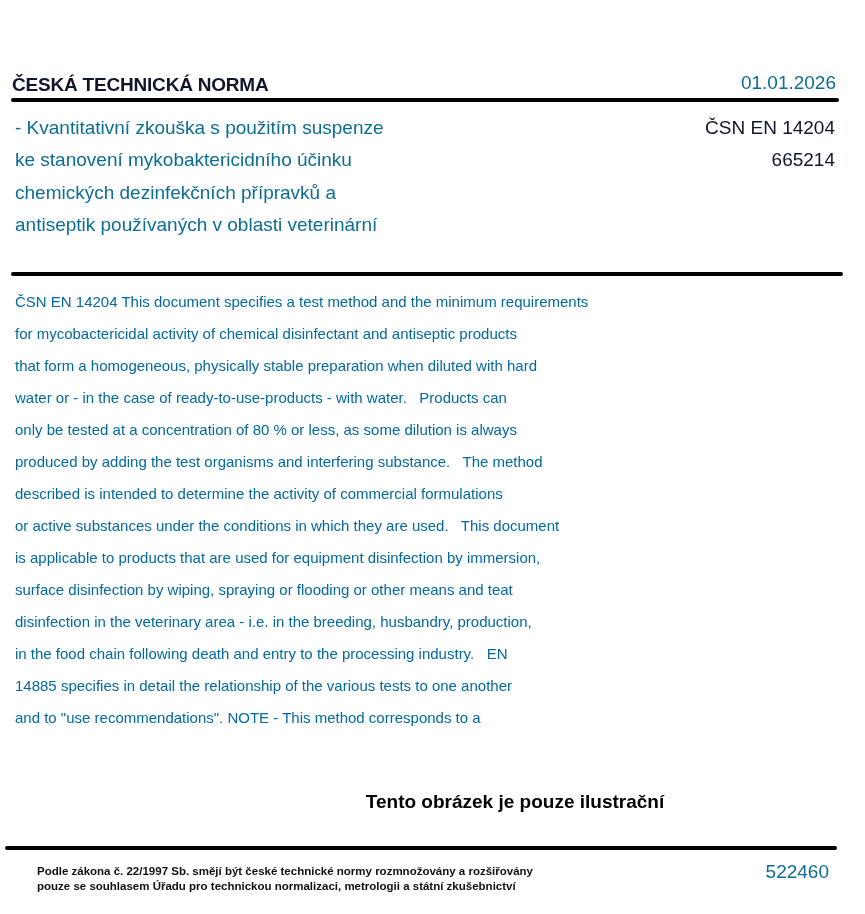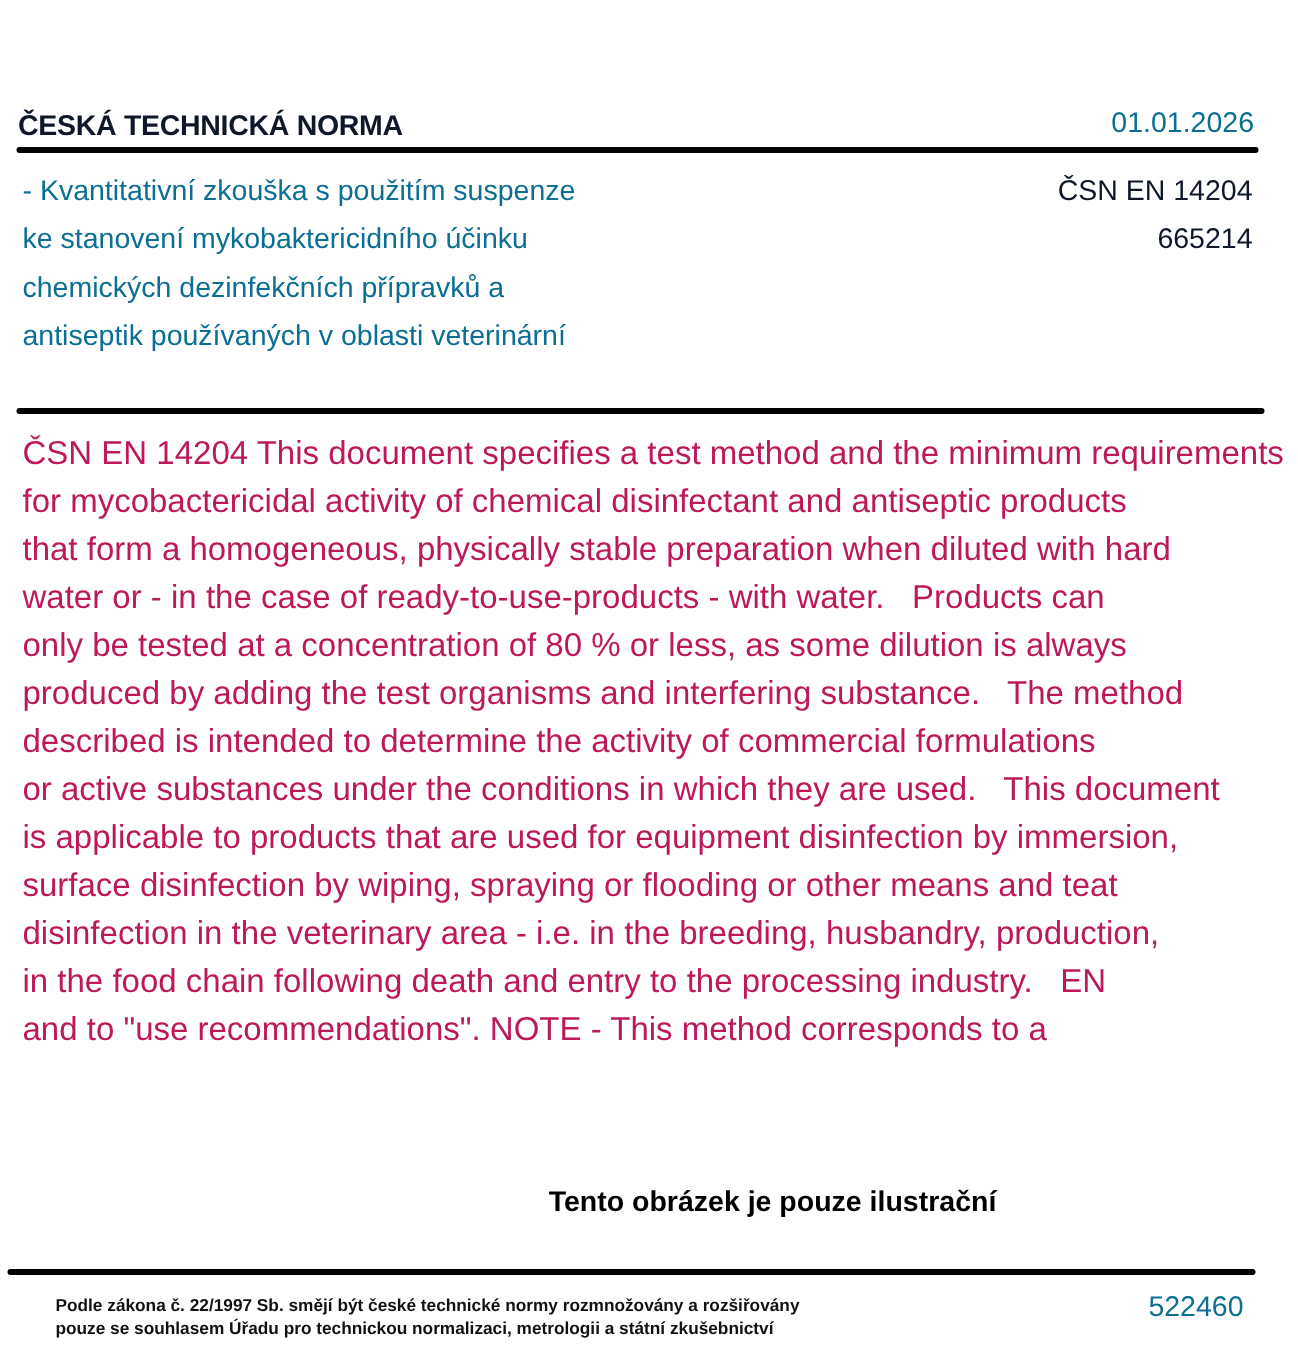--- a/index.html
+++ b/index.html
@@ -8,21 +8,21 @@
     .rule { position: absolute; background: #000; border-radius: 2px; }
     .header-title { left: 12px; top: 74px; font-size: 19px; font-weight: bold; color: #0f172a; letter-spacing: -0.2px; }
     .header-date { right: 29px; top: 72px; font-size: 19px; color: #0c6e95; }
     .rule-top { left: 11px; top: 98px; width: 828px; height: 4px; }
     .title-block { left: 15px; top: 112px; width: 520px; }
     .title-line { font-size: 19px; line-height: 32.4px; color: #0c6e95; white-space: nowrap; }
     .code-block { right: 30px; top: 112px; text-align: right; }
     .code-line { font-size: 19px; line-height: 32.4px; color: #0f172a; }
     .rule-mid { left: 11px; top: 272px; width: 832px; height: 4px; }
     .abstract { left: 15px; top: 286px; width: 845px; }
-    .abstract-line { font-size: 22px; line-height: 32px; color: #be185d; white-space: pre; }
+    .abstract-line { font-size: 15px; line-height: 32px; color: #0369a1; white-space: pre; }
     .illustration { left: 0; width: 1030px; top: 791px; text-align: center; font-size: 19px; font-weight: bold; color: #000; }
     .rule-bottom { left: 5px; top: 846px; width: 832px; height: 4px; }
     .footer-text { left: 27px; top: 864px; font-size: 11.5px; font-weight: bold; color: #111; line-height: 15px; white-space: nowrap; margin-left: 10px; }
     .footer-id { right: 36px; top: 861px; font-size: 19px; color: #0c6e95; }
   </style>
 </head>
 <body>
 
 <div class="abs header-title">ČESKÁ TECHNICKÁ NORMA</div>
 <div class="abs header-date">01.01.2026</div>
@@ -48,20 +48,21 @@
   <div class="abstract-line">that form a homogeneous, physically stable preparation when diluted with hard</div>
   <div class="abstract-line">water or - in the case of ready-to-use-products - with water.   Products can</div>
   <div class="abstract-line">only be tested at a concentration of 80 % or less, as some dilution is always</div>
   <div class="abstract-line">produced by adding the test organisms and interfering substance.   The method</div>
   <div class="abstract-line">described is intended to determine the activity of commercial formulations</div>
   <div class="abstract-line">or active substances under the conditions in which they are used.   This document</div>
   <div class="abstract-line">is applicable to products that are used for equipment disinfection by immersion,</div>
   <div class="abstract-line">surface disinfection by wiping, spraying or flooding or other means and teat</div>
   <div class="abstract-line">disinfection in the veterinary area - i.e. in the breeding, husbandry, production,</div>
   <div class="abstract-line">in the food chain following death and entry to the processing industry.   EN</div>
+  <div class="abstract-line">14885 specifies in detail the relationship of the various tests to one another</div>
   <div class="abstract-line">and to "use recommendations". NOTE - This method corresponds to a</div>
 </div>
 
 <div class="abs illustration">Tento obrázek je pouze ilustrační</div>
 
 <div class="rule rule-bottom"></div>
 
 <div class="abs footer-text">
   <div>Podle zákona č. 22/1997 Sb. smějí být české technické normy rozmnožovány a rozšiřovány</div>
   <div>pouze se souhlasem Úřadu pro technickou normalizaci, metrologii a státní zkušebnictví</div>

